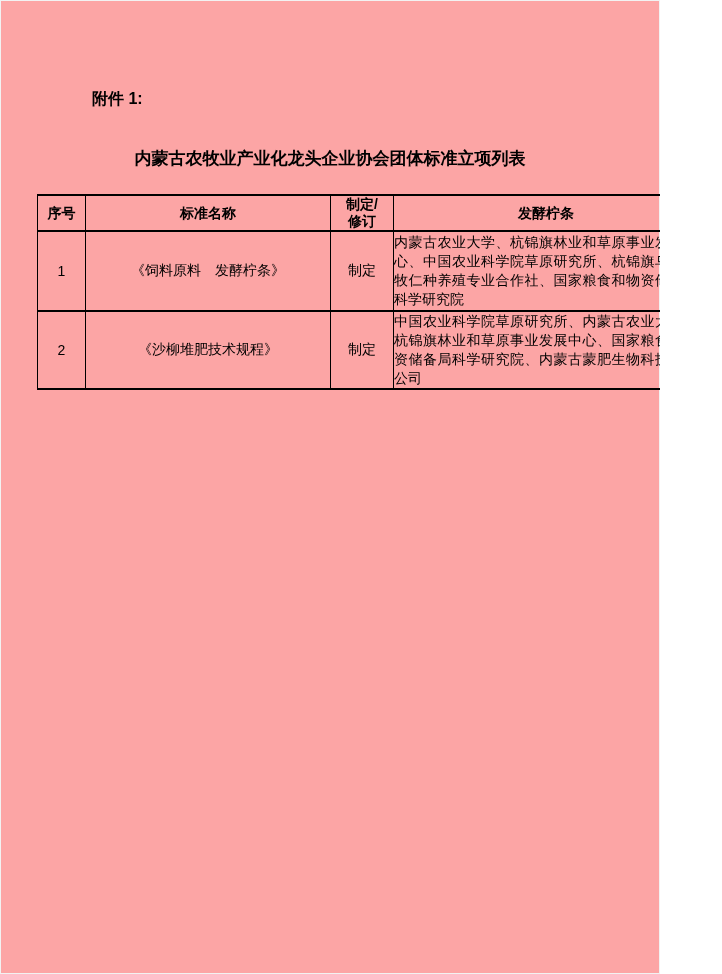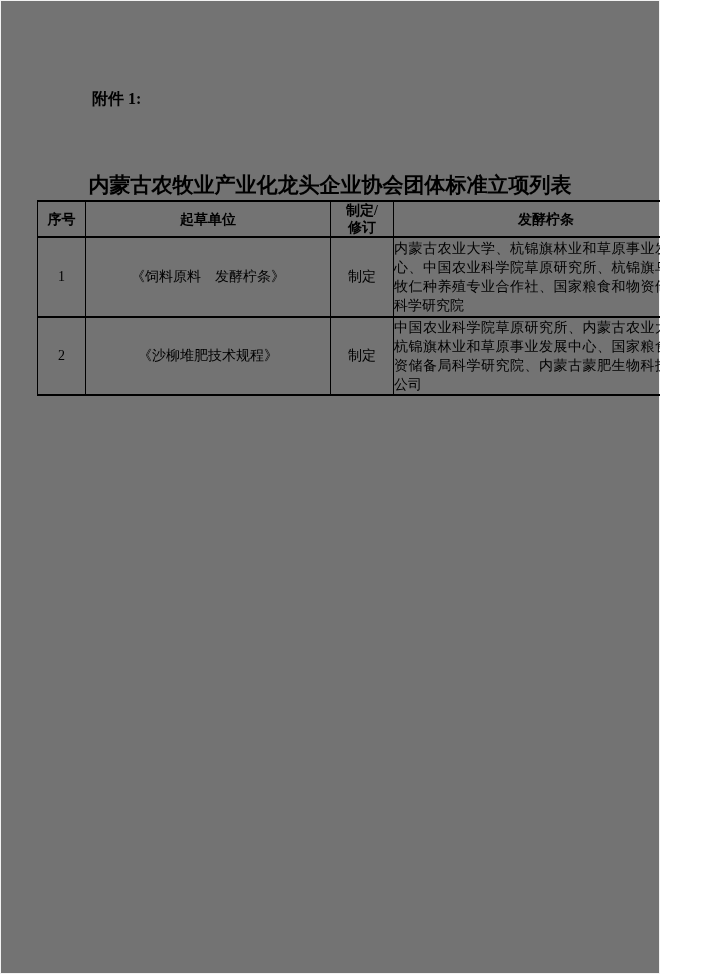--- a/index.html
+++ b/index.html
@@ -4,49 +4,49 @@
 <style>
   html, body {
     margin: 0;
     padding: 0;
     background: #ffffff;
   }
   .page {
     position: relative;
     width: 660px;
     height: 974px;
-    background: #737373;
-    font-family: Liberation Serif, serif;
+    background: #fca5a5;
+    font-family: Liberation Sans, sans-serif;
     color: #000000;
     overflow: hidden;
     box-shadow: inset 0 0 0 1px #f2f2f2;
   }
   .attachment-label {
     position: absolute;
     left: 92px;
     top: 88px;
     font-size: 16px;
     font-weight: bold;
     line-height: 22px;
     white-space: nowrap;
   }
   .doc-title {
     position: absolute;
     left: 0;
-    top: 173px;
+    top: 147px;
     width: 100%;
     text-align: center;
-    font-size: 21px;
+    font-size: 17px;
     font-weight: bold;
     line-height: 24px;
   }
   table.standards {
     position: absolute;
     left: 37px;
-    top: 200px;
+    top: 194px;
     width: 661px;
     border-collapse: collapse;
     table-layout: fixed;
   }
   table.standards th,
   table.standards td {
     border-left: 1px solid #000;
     border-right: 1px solid #000;
     border-top: 2px solid #000;
     border-bottom: 2px solid #000;
@@ -93,21 +93,21 @@
   <table class="standards">
     <colgroup>
       <col style="width:48px">
       <col style="width:245px">
       <col style="width:63px">
       <col style="width:305px">
     </colgroup>
     <thead>
       <tr>
         <th>序号</th>
-        <th>起草单位</th>
+        <th>标准名称</th>
         <th class="th-type">制定/
 修订</th>
         <th>发酵柠条</th>
       </tr>
     </thead>
     <tbody>
       <tr class="row-1">
         <td class="cell-no">1</td>
         <td class="cell-name">《饲料原料　发酵柠条》</td>
         <td class="cell-type">制定</td>

